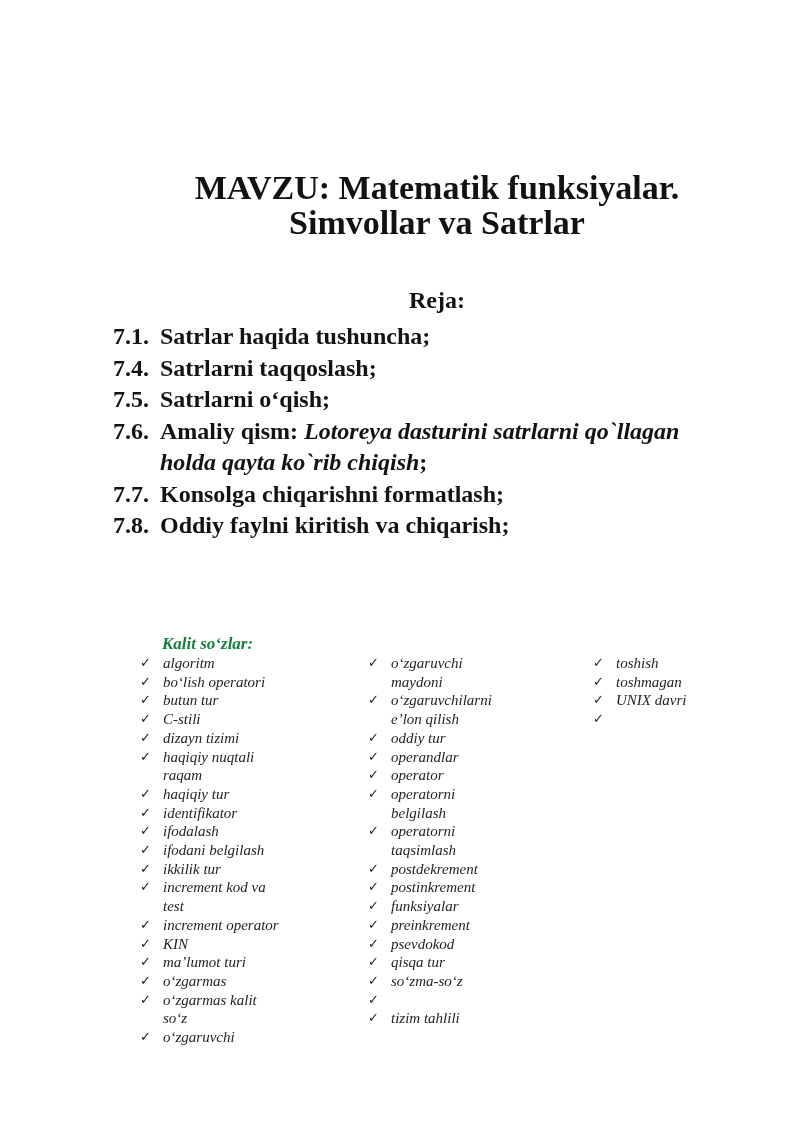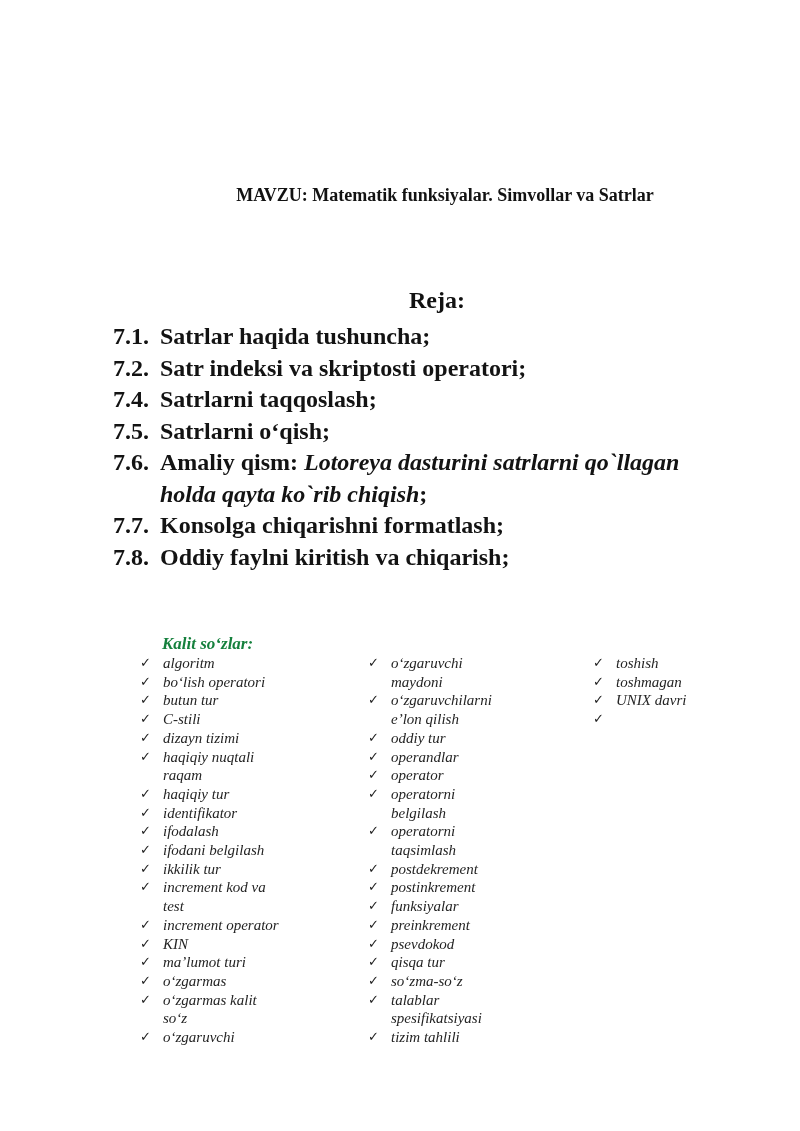--- a/index.html
+++ b/index.html
@@ -8,23 +8,23 @@
     width: 800px;
     height: 1131px;
     background: #ffffff;
     color: #161616;
     font-family: "Liberation Serif", "DejaVu Serif", serif;
     overflow: hidden;
   }
   .title {
     position: absolute;
     top: 170px; left: 137px; width: 600px;
-    margin: 8px;
+    margin: 0;
     text-align: center;
-    font-size: 18px;
+    font-size: 34px;
     font-weight: 700;
     line-height: 35px;
     color: #121212;
   }
   .reja {
     position: absolute;
     top: 287px; left: 137px; width: 600px;
     margin: 0;
     text-align: center;
     font-size: 24px;
@@ -79,24 +79,20 @@
 
 <div class="page">
   <h1 class="title">MAVZU: Matematik funksiyalar. Simvollar va Satrlar</h1>
   <h2 class="reja">Reja:</h2>
   <div class="plan" id="plan-list">
       <div class="plan-item">
         <span class="plan-num">7.1.</span>
         <span class="plan-text"><span>Satrlar haqida tushuncha;</span></span>
       </div>
       <div class="plan-item">
-        <span class="plan-num">7.2.</span>
-        <span class="plan-text"><span>Satr indeksi va skriptosti operatori;</span></span>
-      </div>
-      <div class="plan-item">
         <span class="plan-num">7.4.</span>
         <span class="plan-text"><span>Satrlarni taqqoslash;</span></span>
       </div>
       <div class="plan-item">
         <span class="plan-num">7.5.</span>
         <span class="plan-text"><span>Satrlarni o‘qish;</span></span>
       </div>
       <div class="plan-item">
         <span class="plan-num">7.6.</span>
         <span class="plan-text"><span>Amaliy qism: </span><span class="it">Lotoreya dasturini satrlarni qo`llagan holda qayta ko`rib chiqish</span><span>;</span></span>
@@ -244,22 +240,20 @@
       <div class="kw-item">
         <span class="kw-check">✓</span>
         <span class="kw-text">qisqa tur</span>
       </div>
       <div class="kw-item">
         <span class="kw-check">✓</span>
         <span class="kw-text">so‘zma-so‘z</span>
       </div>
       <div class="kw-item">
         <span class="kw-check">✓</span>
-        <span class="kw-text">talablar
-spesifikatsiyasi</span>
       </div>
       <div class="kw-item">
         <span class="kw-check">✓</span>
         <span class="kw-text">tizim tahlili</span>
       </div>
     </div>
   <div class="kw-col kw-col-3" id="kw-col-2">
       <div class="kw-item">
         <span class="kw-check">✓</span>
         <span class="kw-text">toshish</span>

